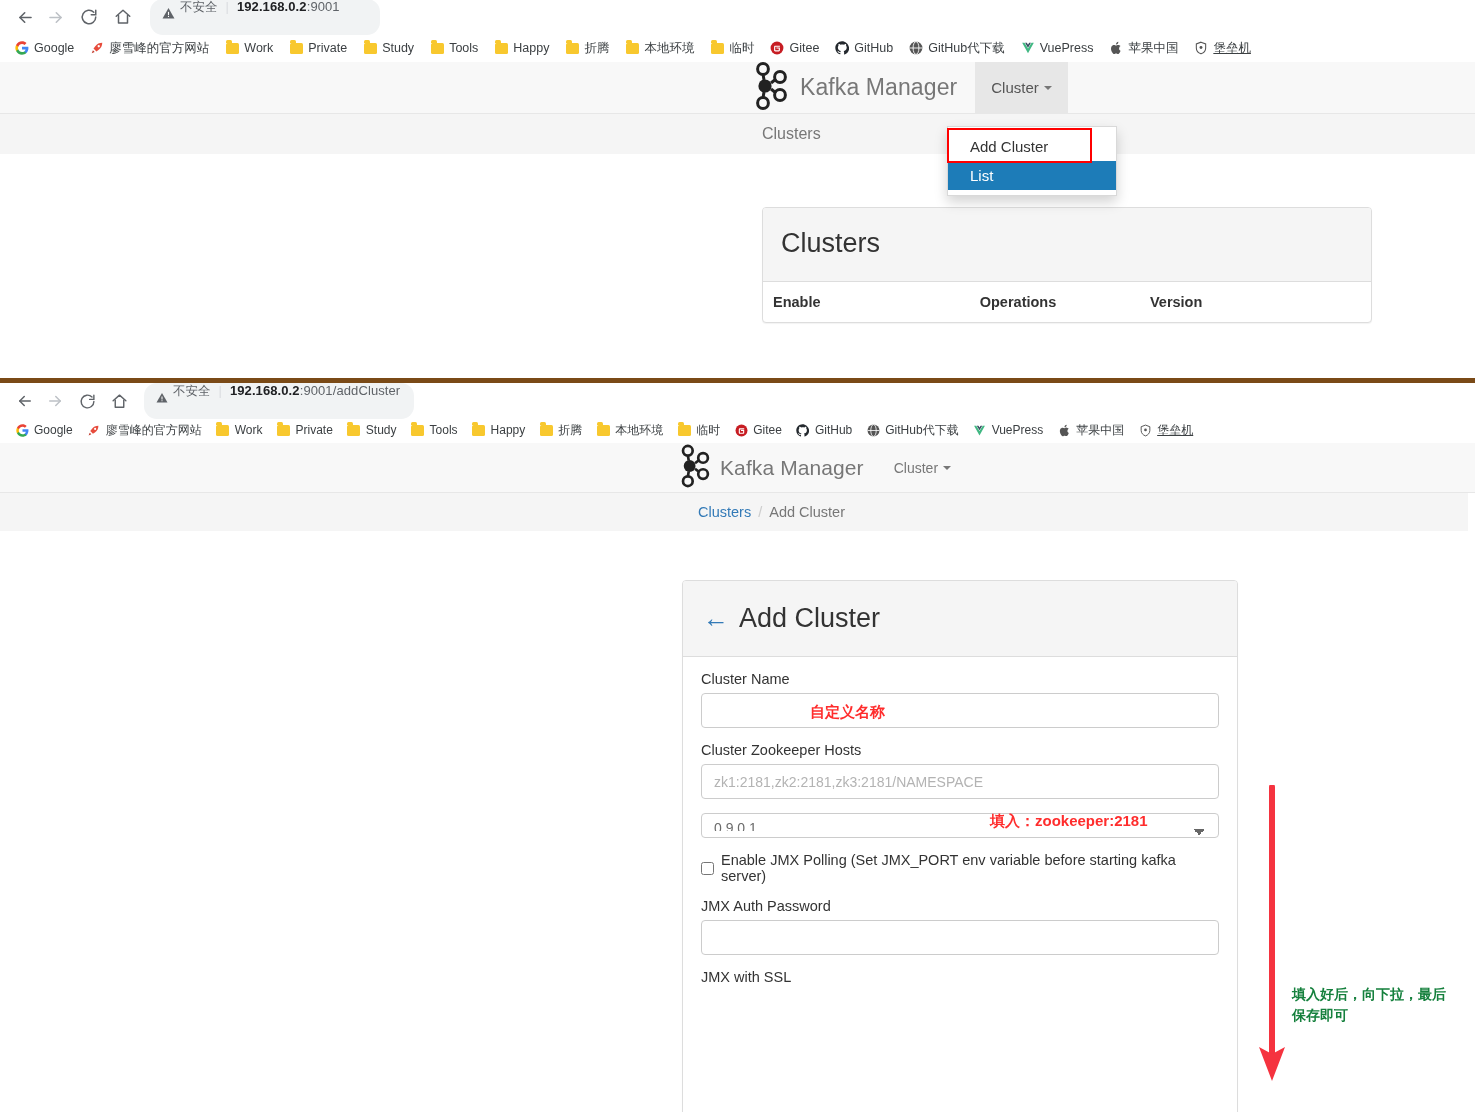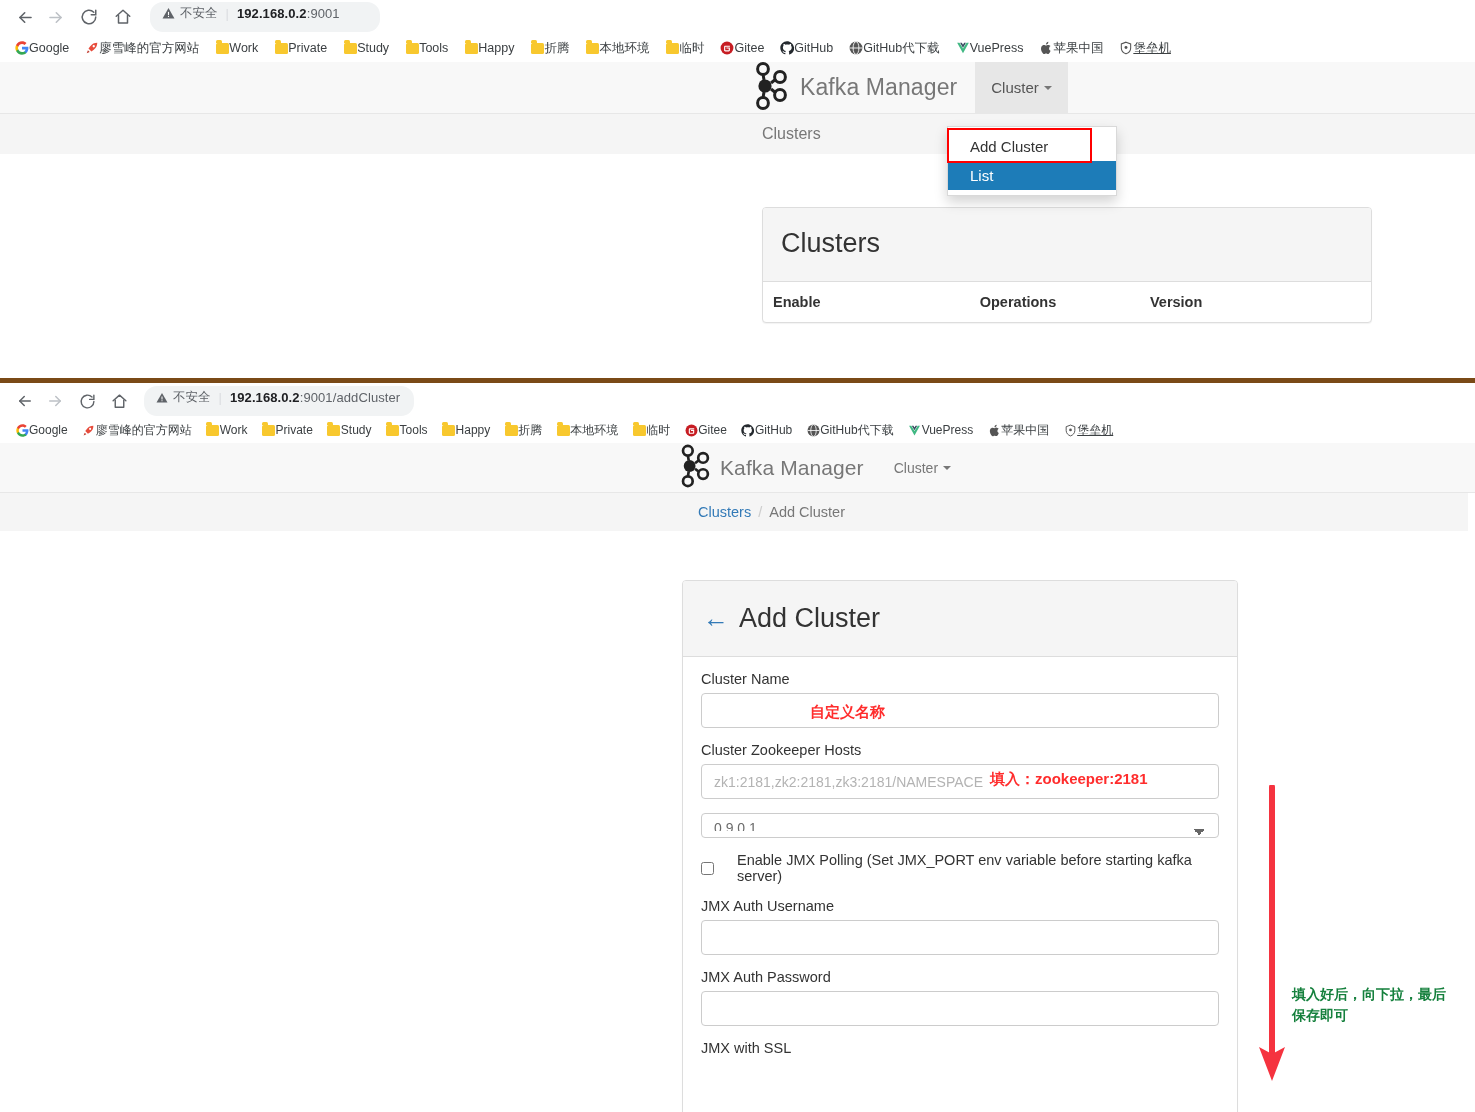--- a/index.html
+++ b/index.html
@@ -25,24 +25,24 @@
     width: 30px; height: 30px;
     display:flex; align-items:center; justify-content:center;
     color:#5f6368;
     flex: none;
   }
   .nav-btn svg { display:block; }
   .nav-btn.disabled { color:#bdc1c6; }
 
   .omnibox {
     margin-left: 12px;
-    height: 30px;
+    height: 36px;
     background: #f1f3f4;
     border-radius: 13px;
-    display: flex; align-items: center;
+    display: flex; 
     padding: 0 14px 7px 12px;
     min-width: 230px;
   }
   .warn-icon { color:#5f6368; font-size:12px; line-height:1; margin-right:5px; display:flex; align-items:center;}
   .warn-text { color:#5f6368; font-size:12.5px; white-space:nowrap; }
   .omni-sep { color:#dadce0; margin:0 8px; font-size:13px; }
   .url { font-size:13px; white-space:nowrap; letter-spacing:0.1px; }
   .url .host { color:#202124; font-weight:700; }
   .url .rest { color:#5f6368; }
 
@@ -50,21 +50,21 @@
   .bookmarks {
     height: 26px;
     display:flex; align-items:center;
     padding-left: 8px;
     gap: 2px;
     background:#fff;
     overflow:hidden;
     white-space: nowrap;
   }
   .bm {
-    display:flex; align-items:center; 
+    display:flex; align-items:center; gap:5px;
     padding: 2px 7px;
     border-radius: 4px;
     font-size: 12.5px;
     color: #3c4043;
     flex: none;
   }
   .bm .bm-ico { width:14px; height:14px; display:flex; align-items:center; justify-content:center; flex:none;}
   .bm .bm-ico svg { display:block; }
   .folder-ico {
     width:13px; height:11px; background:#f8c82e; border-radius:1.5px; position:relative;
@@ -181,21 +181,21 @@
     background-image:
       linear-gradient(45deg, transparent 50%, #666 50%),
       linear-gradient(135deg, #666 50%, transparent 50%);
     background-position:
       calc(100% - 19px) 15px,
       calc(100% - 13px) 15px;
     background-size: 6px 6px, 6px 6px;
     background-repeat:no-repeat;
     color:#6b6b6b;
   }
-  .checkbox-row { display:flex; align-items:center; gap:23px; margin: 10px 0 14px 0; }
+  .checkbox-row { display:flex; align-items:center; gap:7px; margin: 10px 0 14px 0; }
   .checkbox-row input[type=checkbox] { width:13px; height:13px; margin:0; }
   .checkbox-row label { font-size:14.5px; color:#333; font-weight:400; }
 
   
   .annot {
     position:absolute;
     color:#ff2d2d;
     font-weight:700;
     font-size:15px;
     z-index: 40;
@@ -655,40 +655,36 @@
           <select class="form-control" style="height:25px;">
             <option>0.9.0.1</option>
           </select>
         </div>
 
         <div class="checkbox-row">
           <input type="checkbox" style="">
           <label>Enable JMX Polling (Set JMX_PORT env variable before starting kafka server)</label>
         </div>
 
-        <div class="form-group">
-          <label class="form-label">JMX Auth Username</label>
-          <input class="form-control" type="text" style="height: 35px;" placeholder="">
-        </div>
 
         <div class="form-group">
           <label class="form-label">JMX Auth Password</label>
           <input class="form-control" type="password" style="height: 35px;" placeholder="">
         </div>
 
         <div class="form-group" style="margin-bottom:0;">
           <label class="form-label">JMX with SSL</label>
         </div>
       </div>
     </div>
   </div>
 
   <div class="annot" style="left:810px; top:703px; font-size:15px;">自定义名称</div>
 
-  <div class="annot" style="left:990px; top:770px; font-size:15px;">填入：zookeeper:2181</div>
+  <div class="annot" style="left:990px; top:812px; font-size:15px;">填入：zookeeper:2181</div>
 
   <div class="arrow-wrap" style="left:1252px; top:785px;">
     <svg width="40" height="300" viewBox="0 0 40 300">
       <line x1="20" y1="2" x2="20" y2="272" stroke="#f5333f" stroke-width="6" stroke-linecap="round"></line>
       <path d="M20 296 L7 262 L20 269 L33 262 Z" fill="#f5333f"></path>
     </svg>
   </div>
 
   <div class="annot soft block" style="left:1292px; top:984px; width:175px; font-size:14px;">
     <div>填入好后，向下拉，最后</div>

